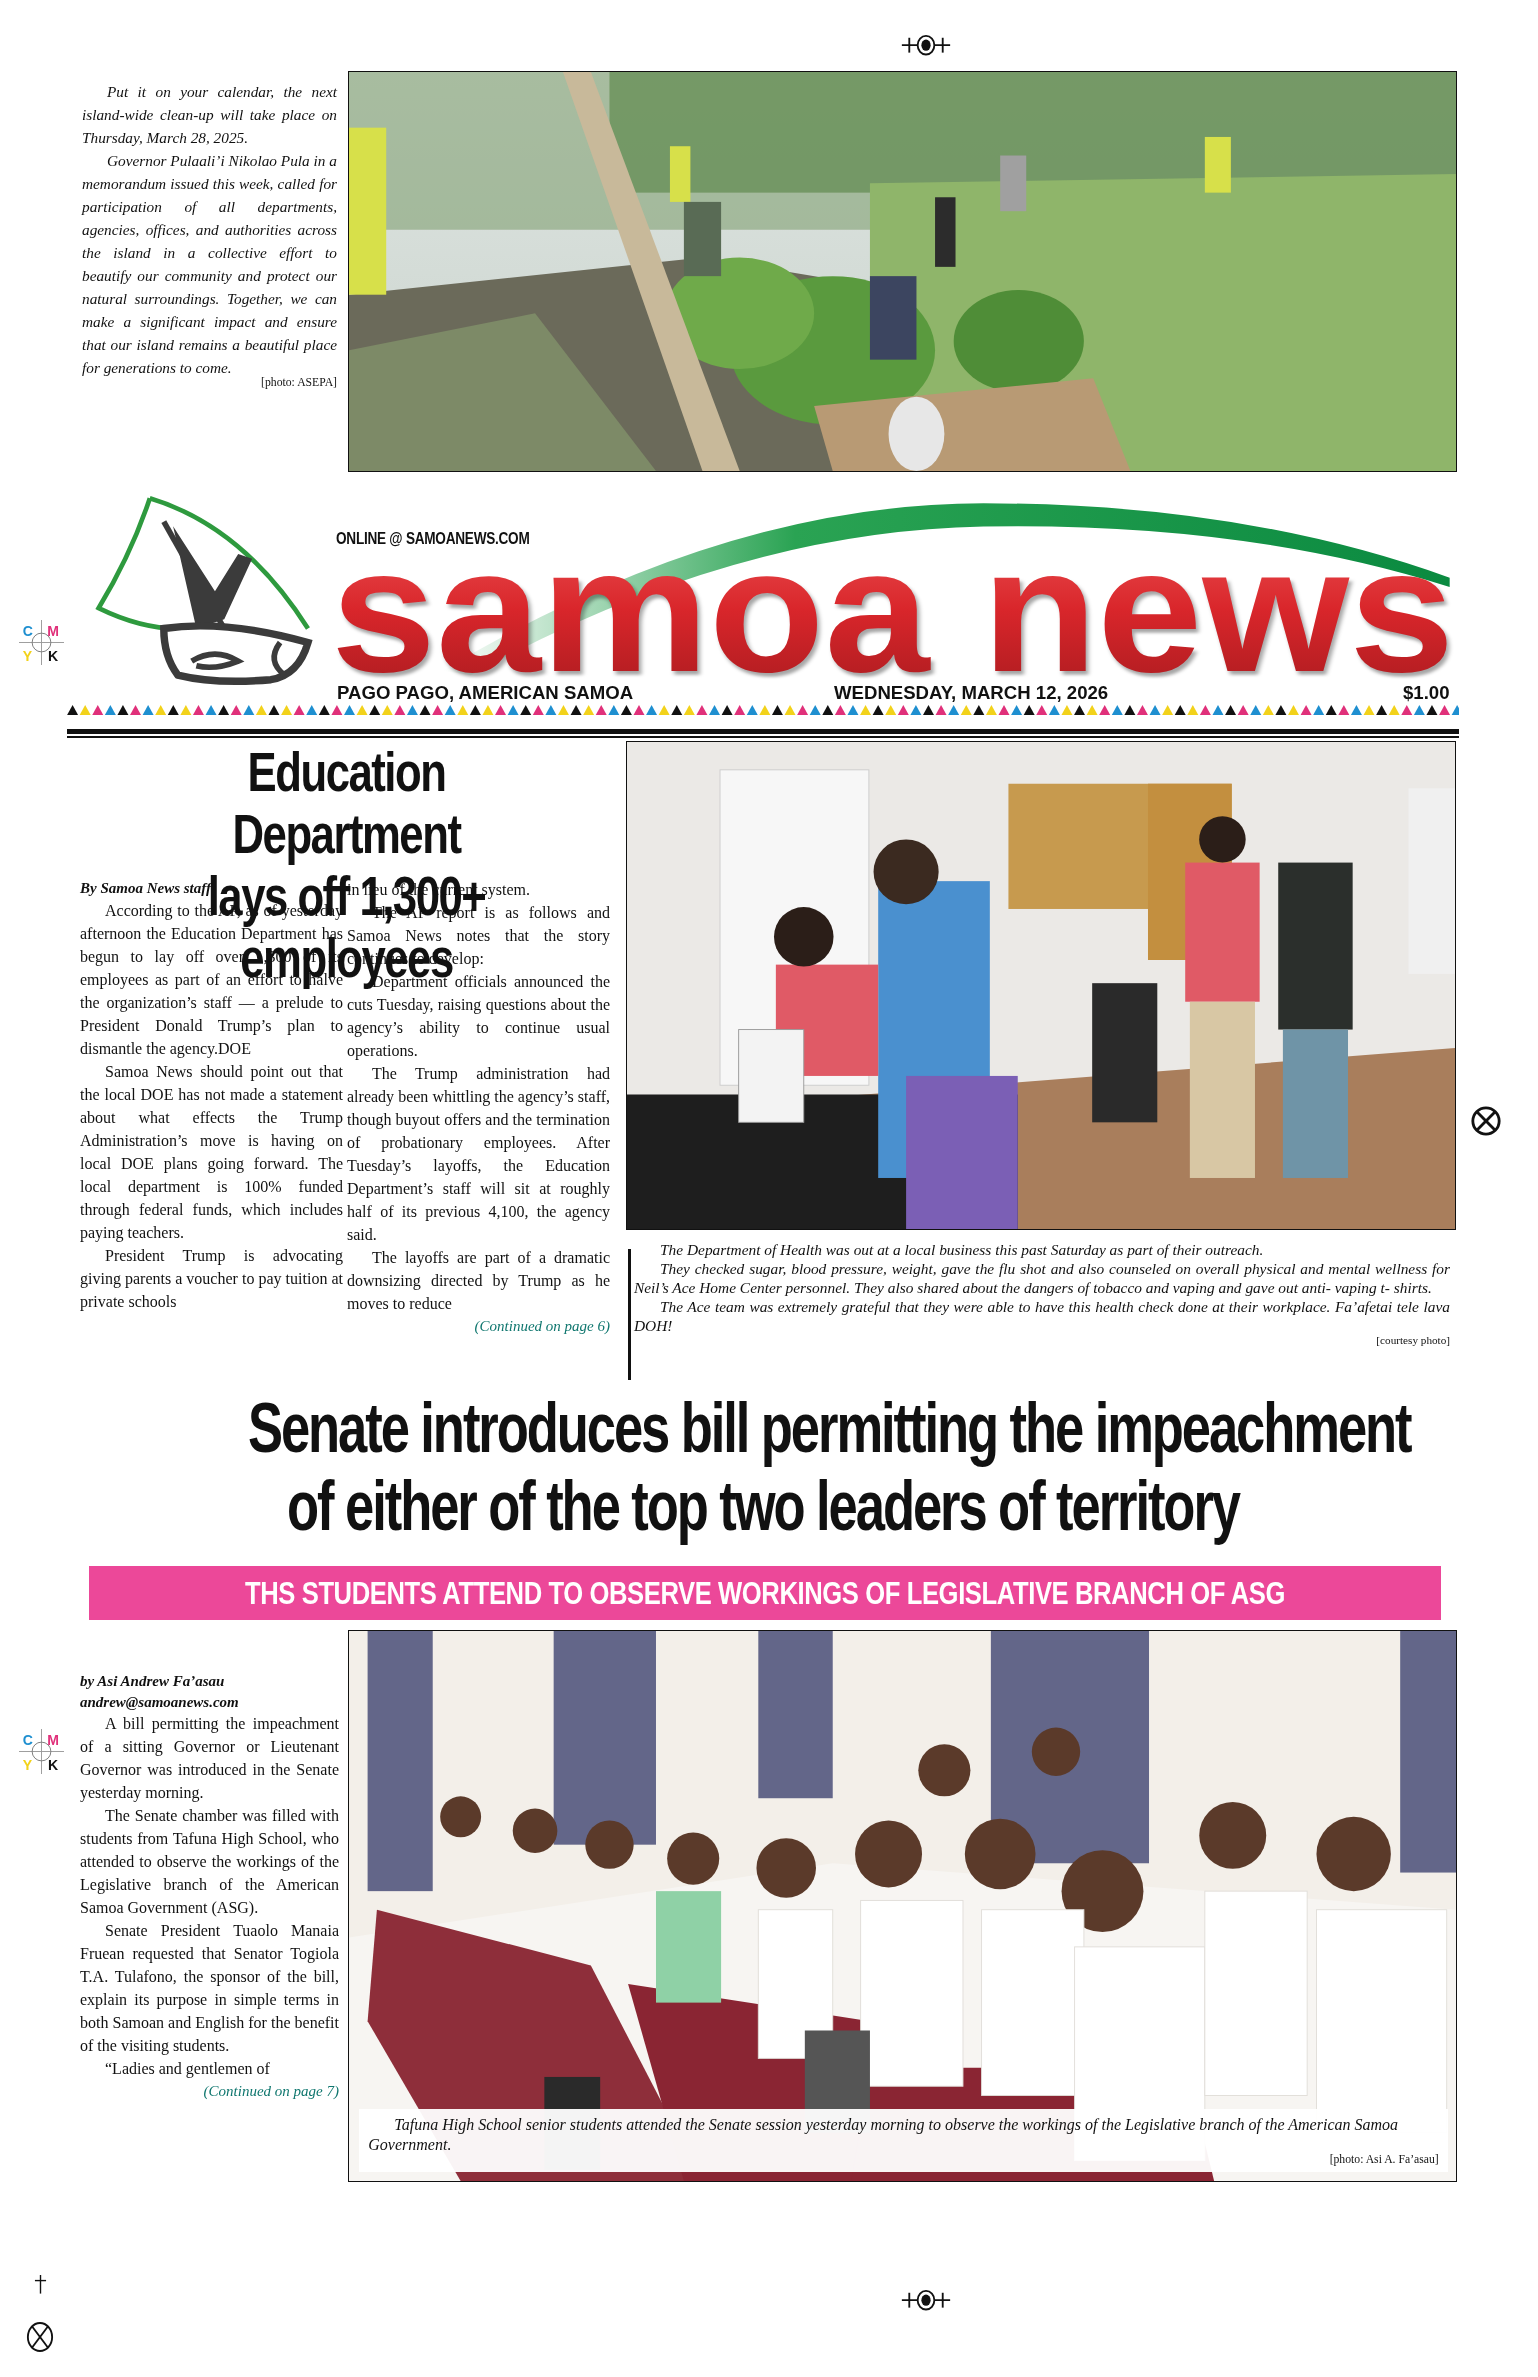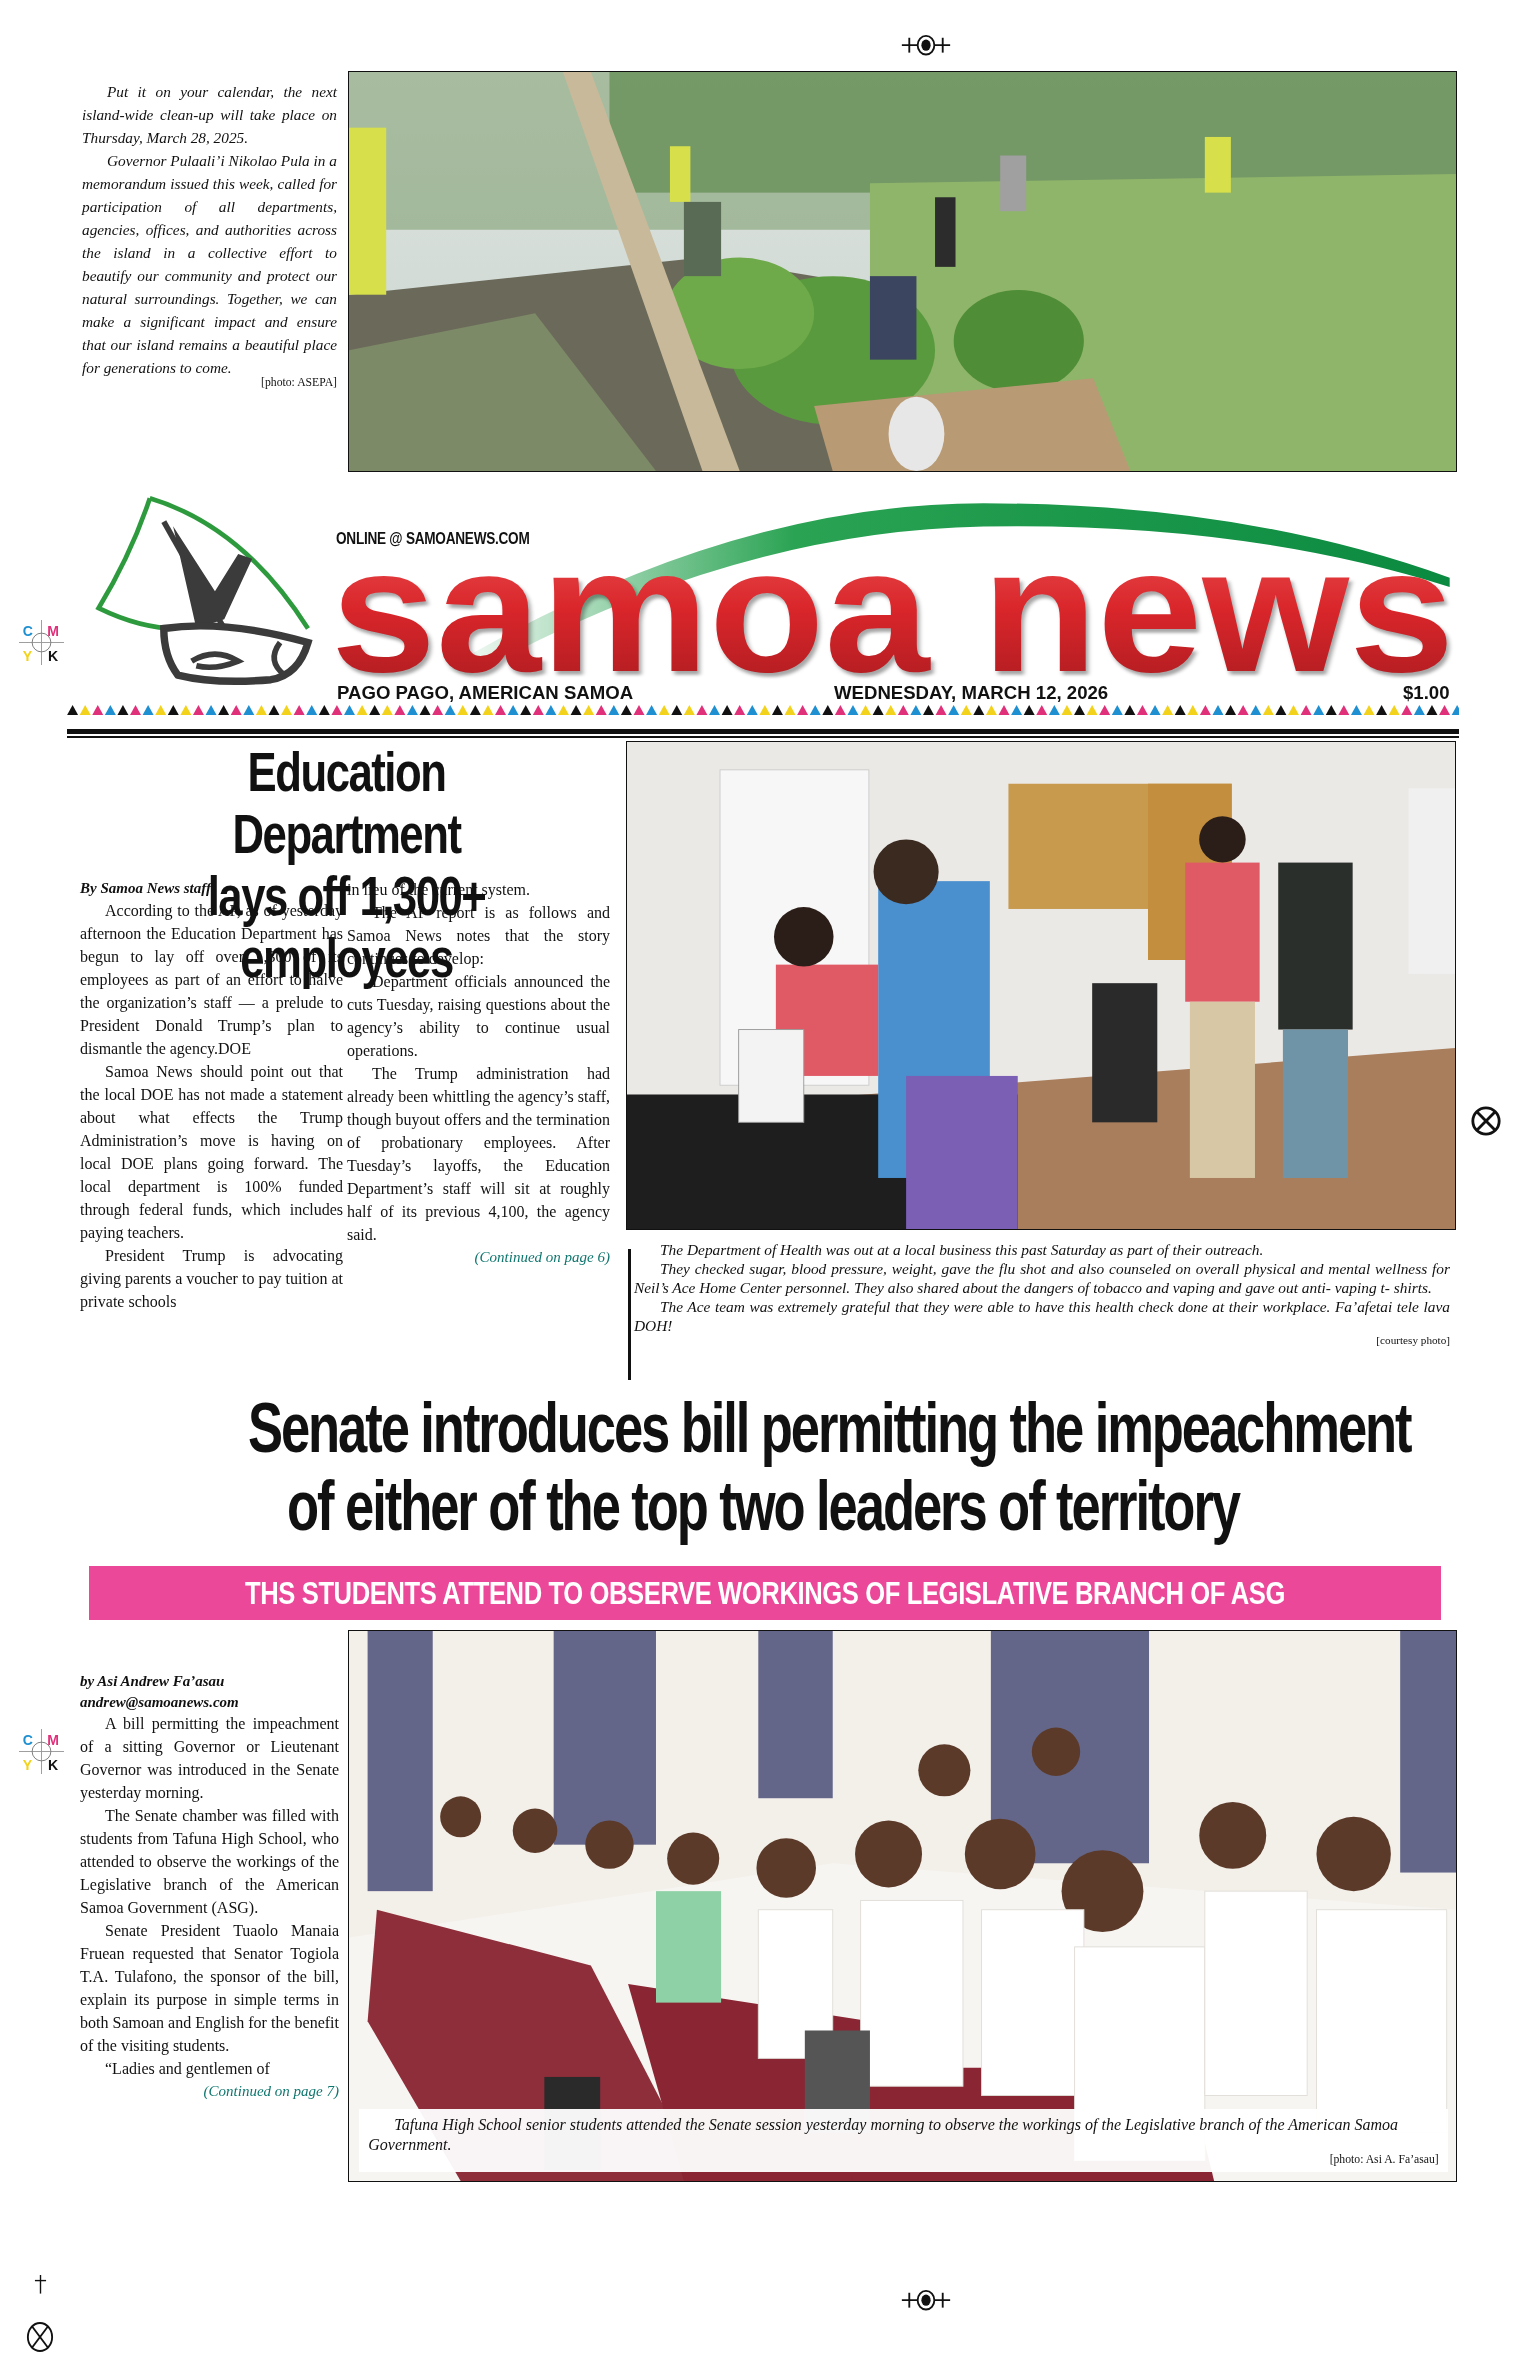--- a/index.html
+++ b/index.html
@@ -307,20 +307,21 @@
   <div class="byline">By Samoa News staff</div>
   <p>According to the AP, as of yesterday afternoon the Education Department has begun to lay off over 1,300 of its employees as part of an effort to halve the organization’s staff — a prelude to President Donald Trump’s plan to dismantle the agency.DOE</p>
   <p>Samoa News should point out that the local DOE has not made a statement about what effects the Trump Administration’s move is having on local DOE plans going forward. The local department is 100% funded through federal funds, which includes paying teachers.</p>
   <p>President Trump is advocating giving parents a voucher to pay tuition at private schools</p>
 </div>
 <div class="abs col col2">
   <div>in lieu of the current system.</div>
   <p>The AP report is as follows and Samoa News notes that the story continues to develop:</p>
   <p>Department officials announced the cuts Tuesday, raising questions about the agency’s ability to continue usual operations.</p>
   <p>The Trump administration had already been whittling the agency’s staff, though buyout offers and the termination of probationary employees. After Tuesday’s layoffs, the Education Department’s staff will sit at roughly half of its previous 4,100, the agency said.</p>
+  <p>The layoffs are part of a dramatic downsizing directed by Trump as he moves to reduce</p>
   <span class="cont">(Continued on page 6)</span>
 </div>
 
 <div class="abs photo photo-mid" aria-label="Health workers checking blood pressure and height of employees">
   <svg viewBox="0 0 890 525" preserveAspectRatio="none">
     <rect width="890" height="525" fill="#ebe9e6"></rect>
     <rect x="100" y="30" width="160" height="340" fill="#f7f7f7" stroke="#ccc"></rect>
     <rect x="410" y="45" width="240" height="135" fill="#c79a4e"></rect>
     <rect x="560" y="45" width="90" height="190" fill="#c38f3f"></rect>
     <rect x="840" y="50" width="50" height="200" fill="#f0f0f0"></rect>

